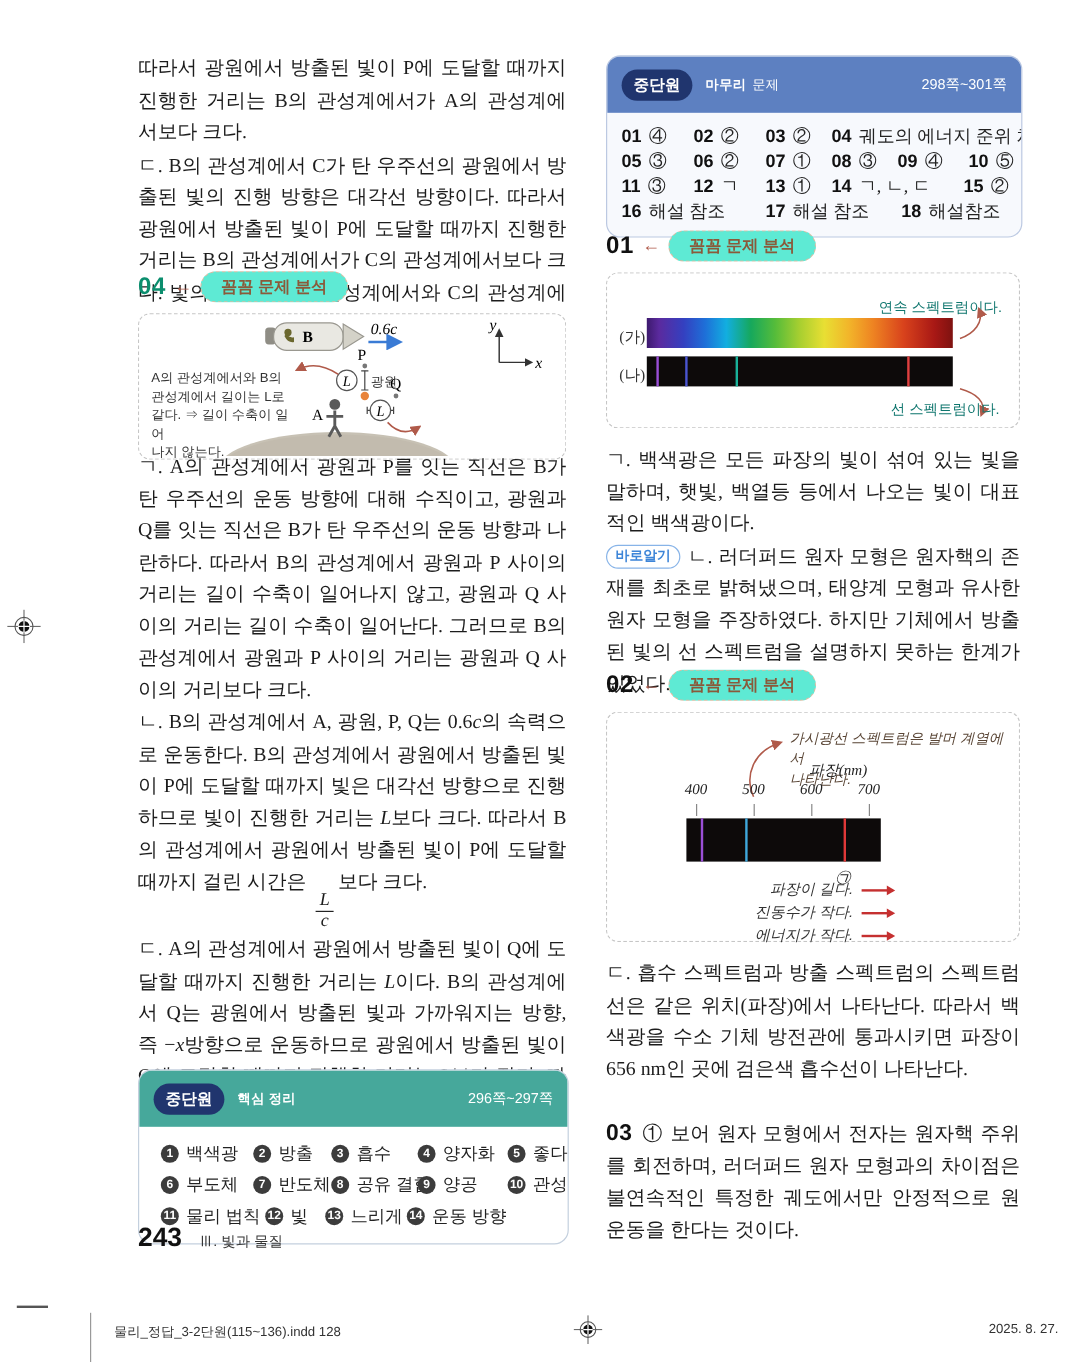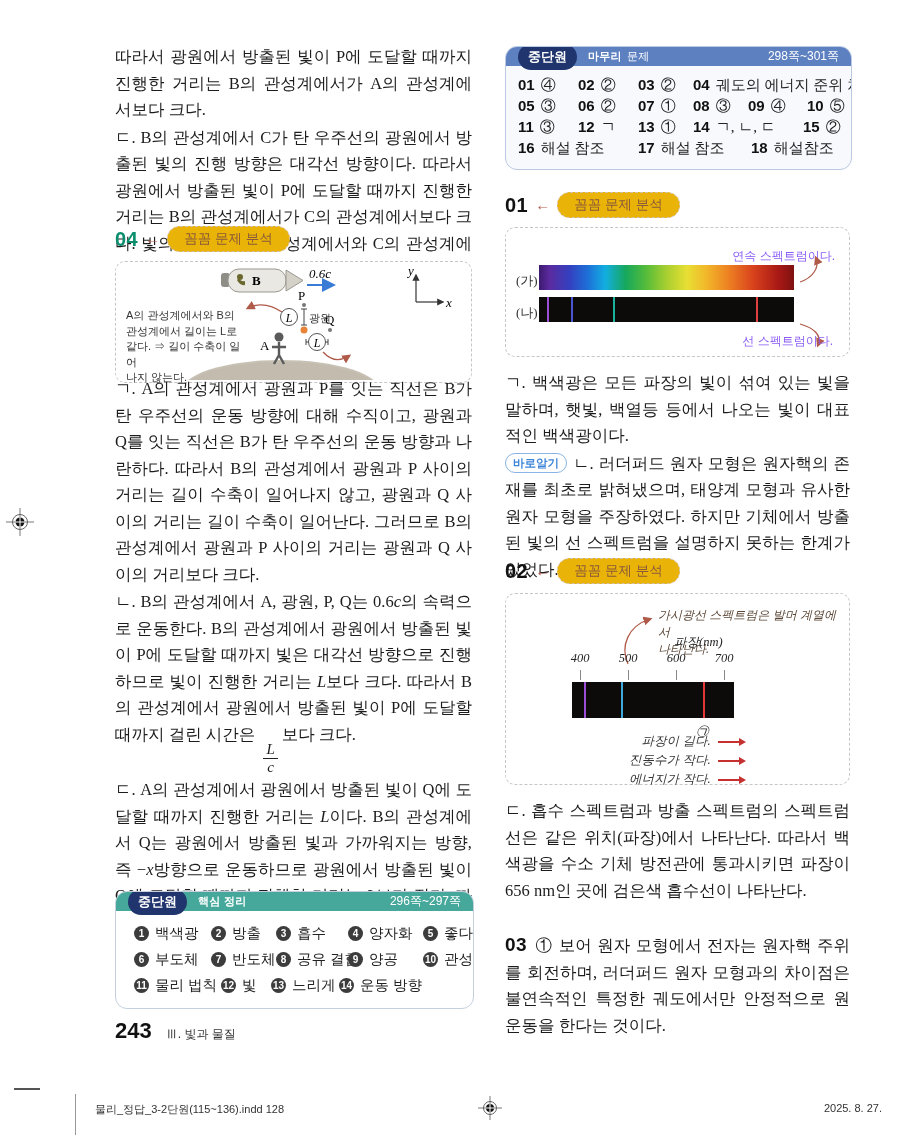--- a/index.html
+++ b/index.html
@@ -19,28 +19,28 @@
         line-height:1.05;margin:0 3px;}
   .frac .ft{display:block;padding:0 4px 1px;font-size:15px;}
   .frac .fb{display:block;border-top:1.2px solid #222;padding:1px 4px 0;font-size:15px;}
 
   
   .sec-head{display:flex;align-items:center;gap:7px;margin:0 0 9px 0;}
   .sec-num{font-weight:800;font-size:20px;color:#111;letter-spacing:.5px;}
   .sec-num.teal{color:#0b8e6e;}
   .sec-arrow{color:#b05a4a;font-size:15px;margin-top:-2px;}
   .sec-pill{border:1.6px dashed #d2bfa6;border-radius:15px;padding:3px 16px;color:#8a5a3a;
-            font-weight:normal;font-size:13.5px;background:#eab308;}
+            font-weight:bold;font-size:13.5px;background:#5eead4;}
 
   .dash-box{border:1.6px dashed #c6c6c6;border-radius:10px;background:#fff;position:relative;}
 
   
   .keybox{border-radius:12px;border:1.5px solid #bcc9e2;background:#f7f9fd;overflow:hidden;}
   .keybox.core{border-color:#c4d0de;background:#ffffff;}
-  .key-head{height:19px;display:flex;align-items:center;padding:0 12px;gap:11px;}
+  .key-head{height:47px;display:flex;align-items:center;padding:0 12px;gap:11px;}
   .key-head.blue{background:#5d80c1;}
   .key-head.teal{background:#46a89b;}
   .key-pill{background:#20356e;color:#fff;border-radius:14px;padding:4px 10px;
             font-size:13px;font-weight:bold;}
   .key-title{color:#fff;font-size:11px;font-weight:800;letter-spacing:.3px;}
   .key-title .lite{font-weight:400;margin-left:5px;}
   .key-pages{margin-left:auto;color:#fff;font-size:12px;}
   .key-body{padding:9px 12px 10px 12px;}
 
   .ans-row{display:grid;align-items:center;height:21px;}
@@ -59,21 +59,21 @@
   .core-badge{width:15px;height:15px;border-radius:50%;background:#3c3c3c;color:#fff;
               font-size:10px;line-height:15px;font-weight:bold;text-align:center;flex:none;}
 
   .baro{display:inline-block;border:1.2px solid #88b4e8;color:#3d85d8;border-radius:10px;
         padding:0 7px;font-family:"Liberation Sans",sans-serif;font-size:11.5px;font-weight:bold;
         height:18px;line-height:18px;margin-right:6px;vertical-align:2px;white-space:nowrap;}
 
   
   .spec-label{position:absolute;font-family:"Liberation Serif",serif;font-size:13px;color:#333;}
   .spec-bar{position:absolute;left:33px;width:255px;height:25px;}
-  .spec-note{position:absolute;font-size:12px;color:#8b5cf6;}
+  .spec-note{position:absolute;font-size:12px;color:#0f766e;}
   .sline{position:absolute;top:0;width:2px;height:100%;}
 
   
   .s2-note{position:absolute;left:152px;top:13px;width:185px;font-size:12px;color:#5a4636;line-height:17px;}
   .s2-axis{position:absolute;left:168px;top:40px;font-family:"Liberation Serif",serif;font-size:12.5px;color:#222;}
   .s2-ticklabel{position:absolute;top:57px;width:30px;text-align:center;
                 font-family:"Liberation Serif",serif;font-size:12.5px;color:#222;}
   .s2-tickmark{position:absolute;top:76px;width:1px;height:10px;background:#888;}
   .s2-bar{position:absolute;left:66px;top:88px;width:162px;height:36px;background:#0d0a0a;}
   .s2-mark{position:absolute;left:190px;top:128px;font-family:"Liberation Serif",serif;font-size:13px;color:#222;}

